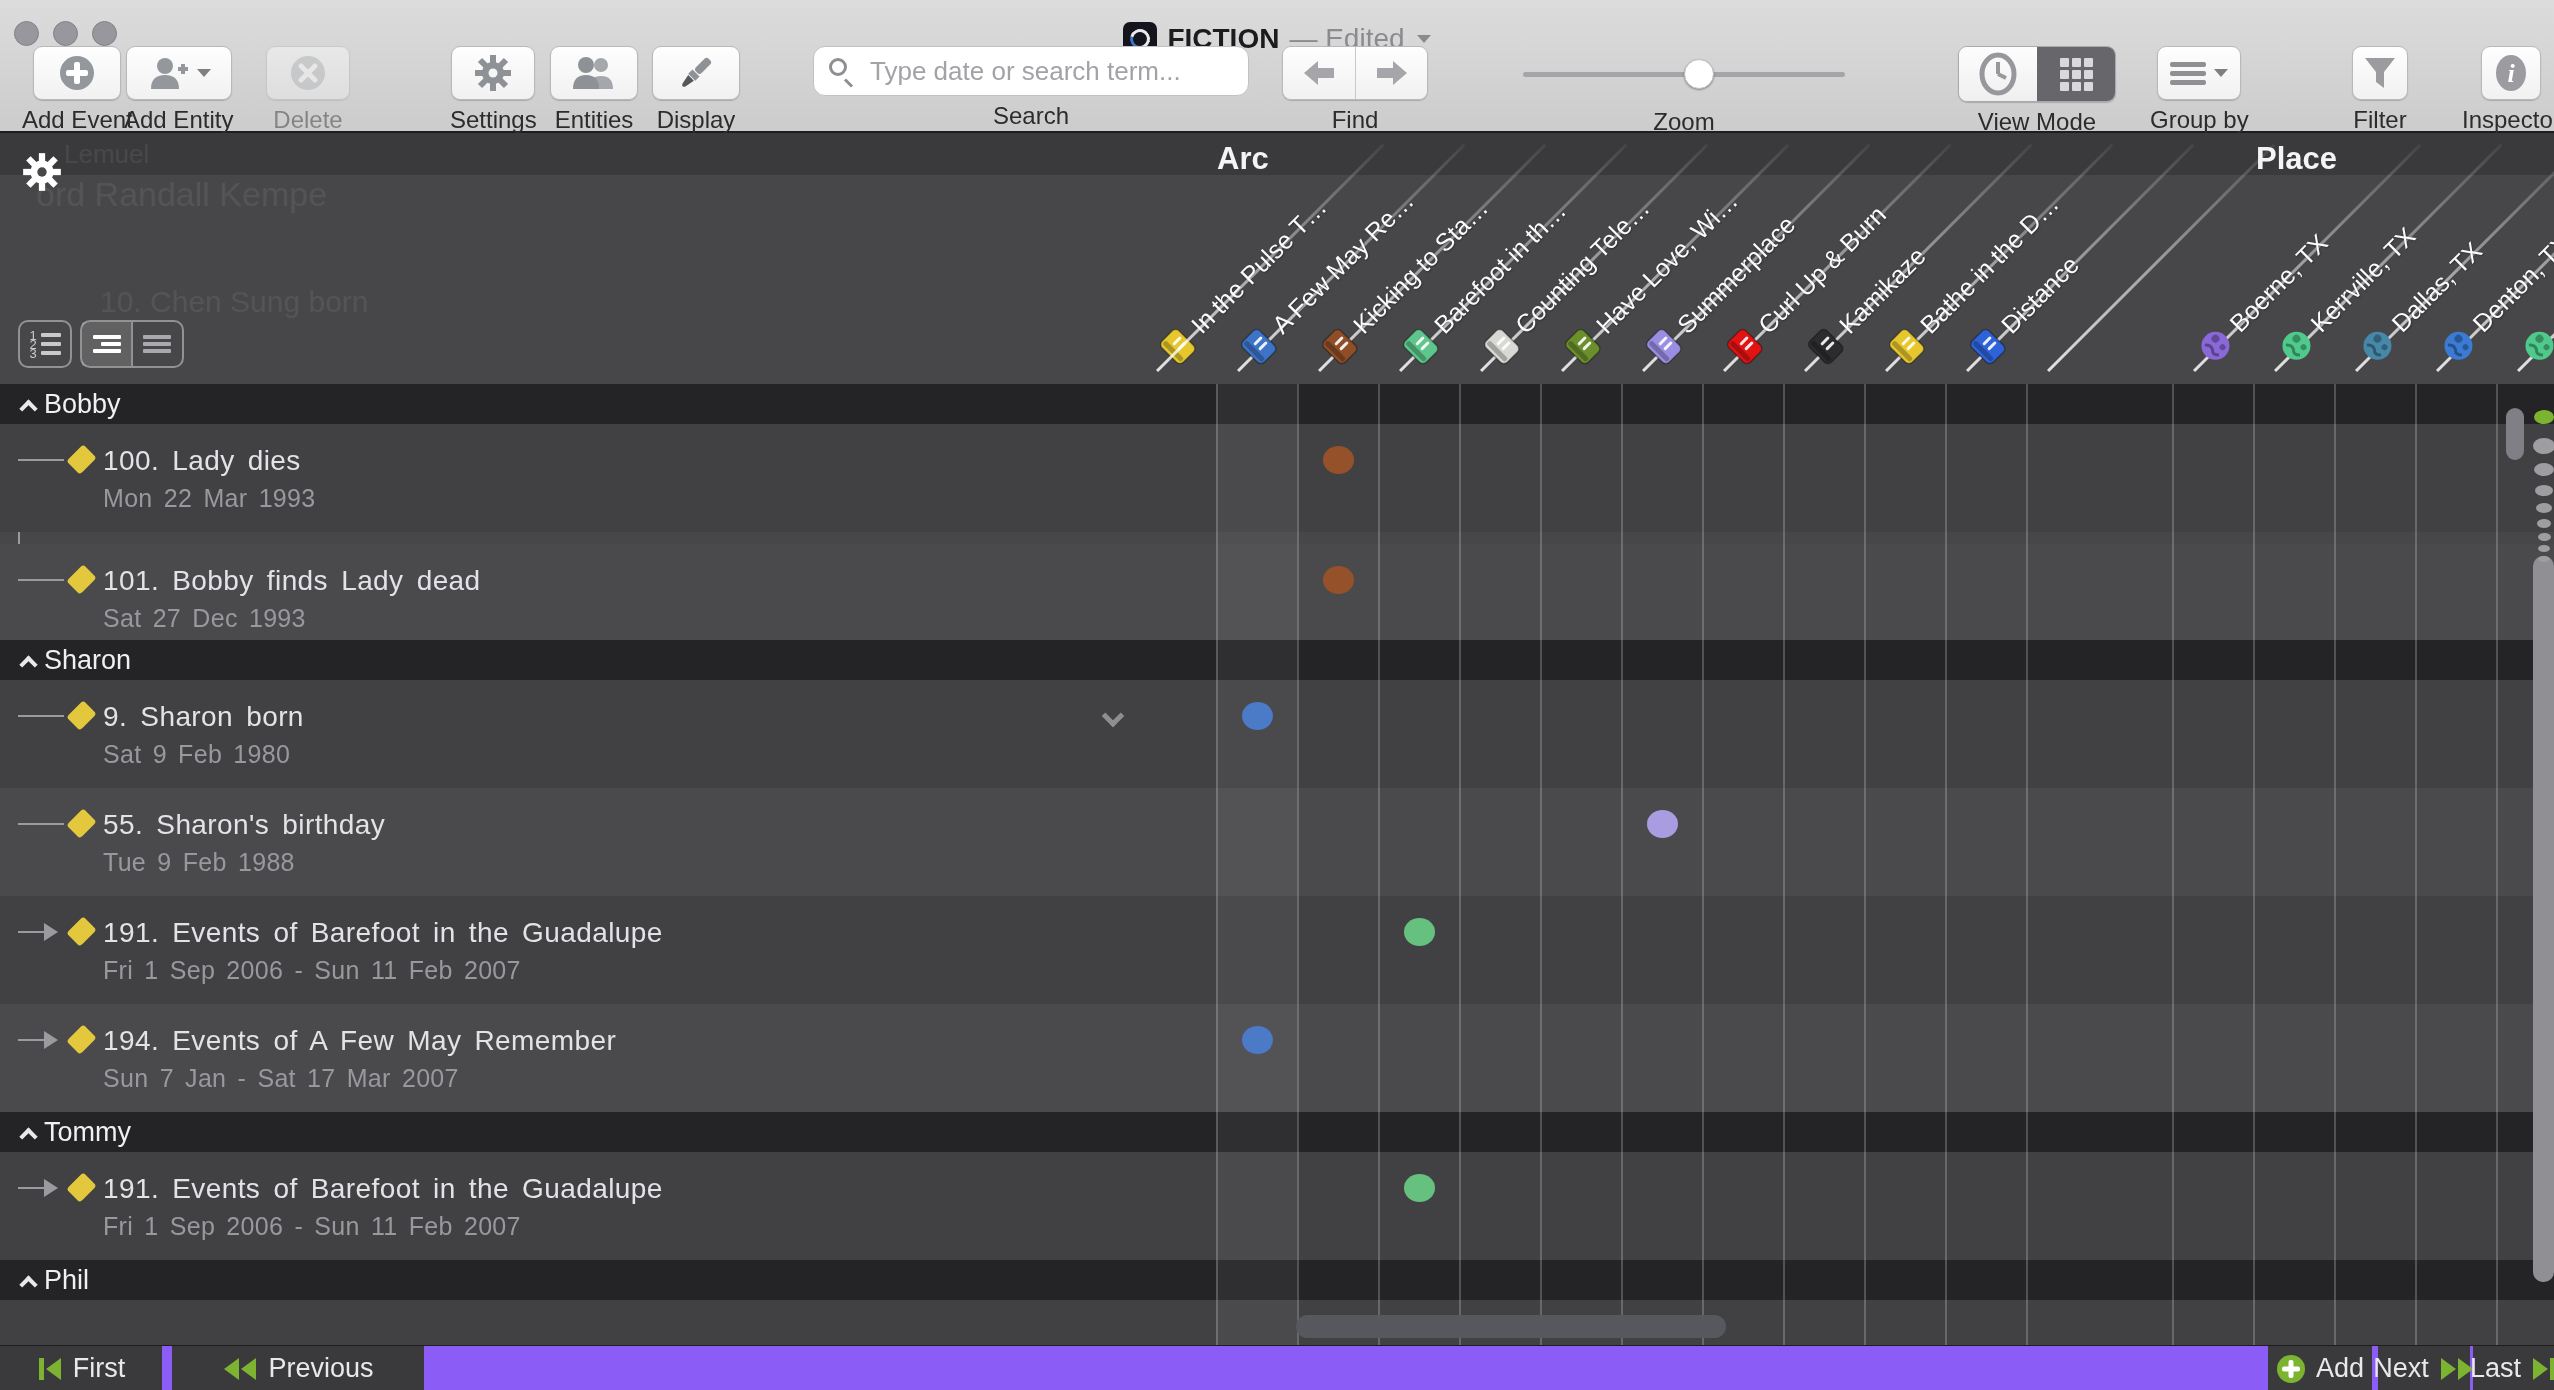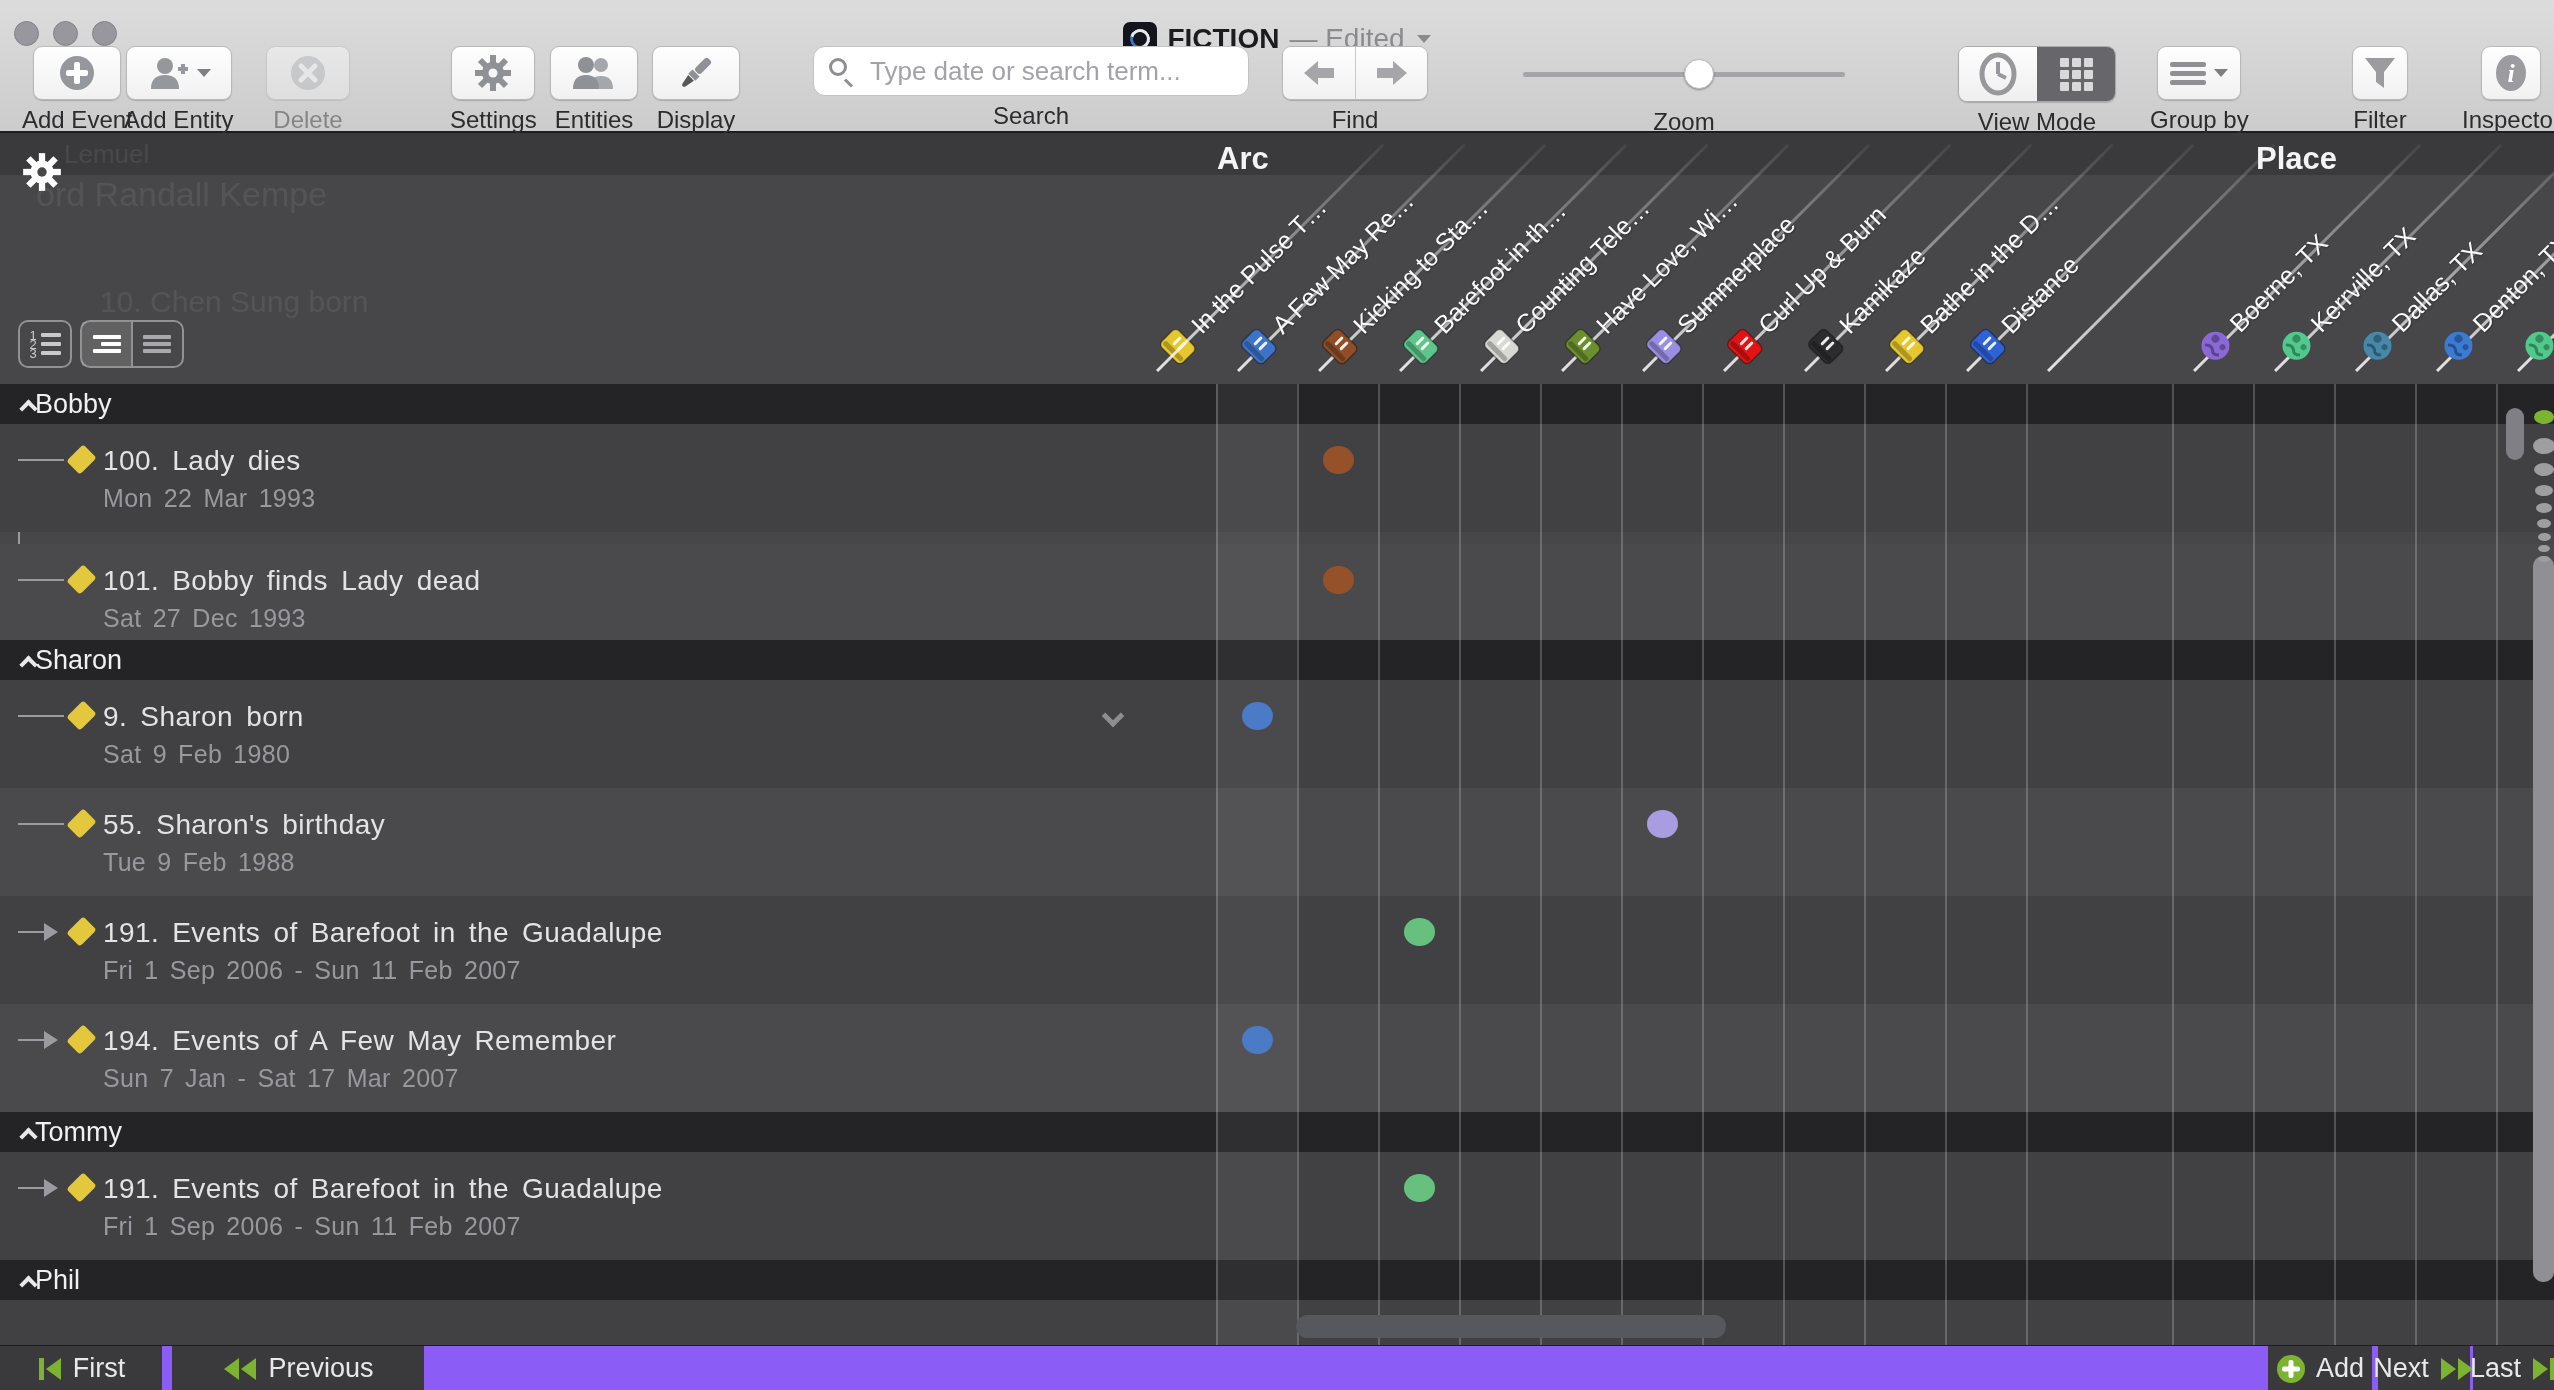--- a/index.html
+++ b/index.html
@@ -79,21 +79,21 @@
   .numrow i{font-style:normal;font-size:13px;color:#c9c9cd;line-height:9px;}
   .numrow b{width:20px;height:4px;background:#c9c9cd;border-radius:1px;}
   .bars b{display:block;width:28px;height:4px;border-radius:1px;margin:3px 0;}
 
   
   .matrix{position:absolute;left:0;top:384px;width:2554px;height:961px;overflow:hidden;}
   .secband{position:absolute;left:0;width:2554px;height:40px;background:#242427;
     display:flex;align-items:center;}
   .chevup{width:13px;height:13px;border-left:4px solid #e9e9ec;border-top:4px solid #e9e9ec;
     transform:rotate(45deg) translate(3px,3px);margin-left:22px;}
-  .secname{margin-left:0;font-size:27px;font-weight:500;color:#f0f0f3;text-align:right;}
+  .secname{margin-left:9px;font-size:27px;font-weight:500;color:#f0f0f3;text-align:right;}
   .evrow{position:absolute;left:0;width:2554px;height:108px;background:#414144;padding-left:44px;}
   .evrow.alt{background:#4a4a4d;}
   .evtitle{position:absolute;left:103px;top:21px;font-size:28px;color:#e3e3e7;
     letter-spacing:.4px;word-spacing:5px;}
   .evdate{position:absolute;left:103px;top:60px;font-size:25px;color:#98989e;
     letter-spacing:.3px;word-spacing:4px;}
   .diamond{position:absolute;left:72px;top:26px;width:19px;height:19px;background:#e3c83d;
     border-radius:3px;transform:rotate(45deg) scale(1,1.25);}
   .connline{position:absolute;left:18px;top:35px;height:2px;background:#9a9aa0;}
   .arrowhead{position:absolute;left:44px;top:27px;width:0;height:0;

